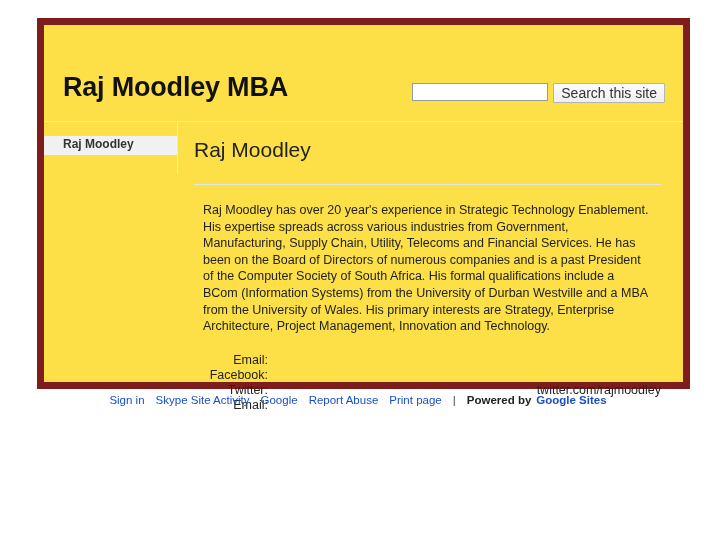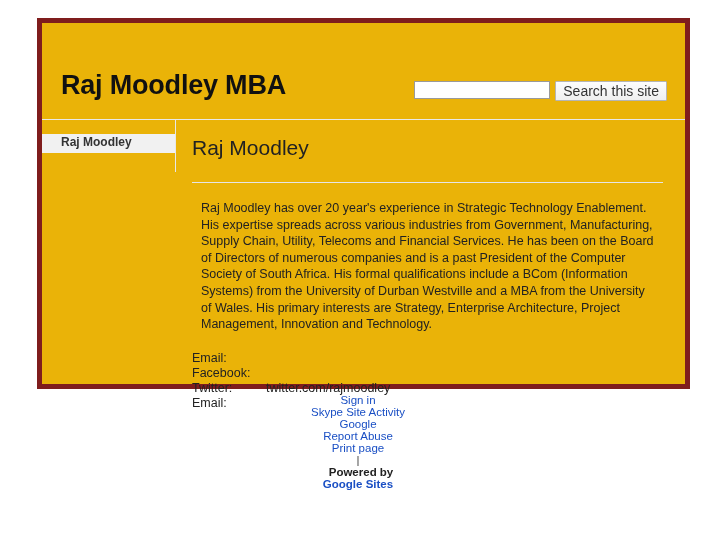--- a/index.html
+++ b/index.html
@@ -19,22 +19,22 @@
     position: relative;
     width: 727px;
     height: 545px;
   }
   .site-frame {
     position: absolute;
     left: 37px;
     top: 18px;
     width: 653px;
     height: 371px;
-    background: #eab308;
-    border: 5px solid #7f1d1d;
+    background: #fde047;
+    border: 7px solid #7f1d1d;
     box-sizing: border-box;
   }
   .header {
     position: relative;
     height: 96px;
     border-bottom: 1px solid #e8e8e8;
   }
   .site-title {
     position: absolute;
     left: 19px;
@@ -124,20 +124,21 @@
     line-height: 16.6px;
     color: #222222;
     margin: 9px;
     text-align: left;
   }
   .contacts {
     margin-top: 18px;
     font-size: 12.5px;
     line-height: 15px;
     color: #222222;
+    text-align: right;
   }
   .contact-row {
     display: flex;
     margin-bottom: 0px;
     line-height: 15px;
   }
   .contact-label {
     width: 74px;
     flex: 0 0 74px;
   }
@@ -151,21 +152,20 @@
     width: 653px;
     font-size: 11.5px;
     color: #333333;
     display: flex;
     align-items: center;
     justify-content: center;
   }
   .footer-links {
     display: flex;
     align-items: center;
-    flex-direction: column;
   }
   .footer a {
     color: #1a4fc4;
     text-decoration: none;
     margin-right: 11px;
   }
   .footer-sep {
     margin-right: 11px;
     color: #444444;
   }

